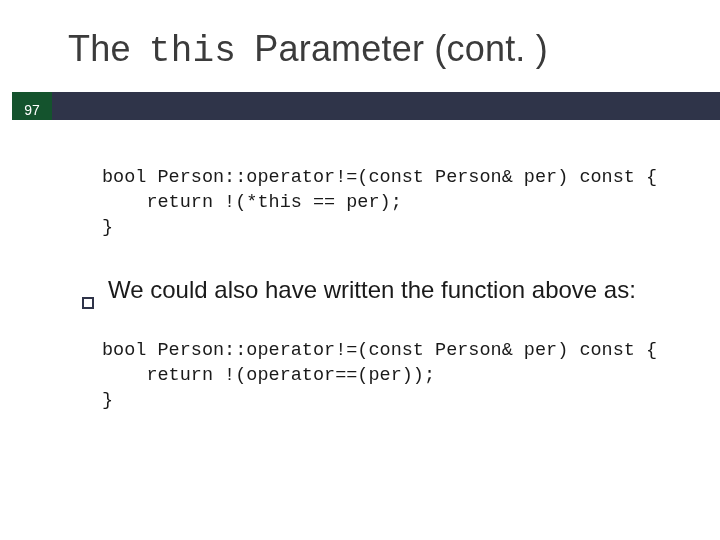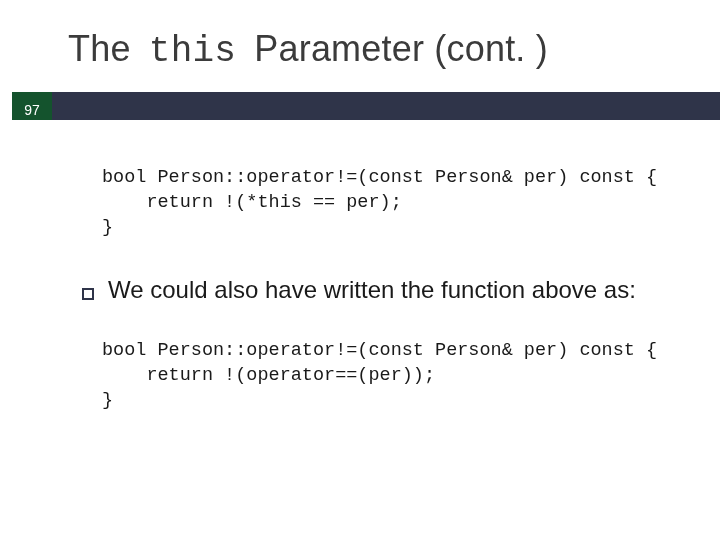--- a/index.html
+++ b/index.html
@@ -47,21 +47,21 @@
   .code {
     font-family: "Courier New", Courier, monospace;
     font-size: 18.5px;
     line-height: 1.35;
     color: #1a1a1a;
     white-space: pre;
     margin-bottom: 22px;
   }
   .bullet-row {
     display: flex;
-    align-items: center;
+    align-items: flex-end;
     margin-left: -20px;
     margin-bottom: 22px;
   }
   .bullet-icon {
     width: 12px;
     height: 12px;
     border: 2px solid #2f3449;
     margin-top: 8px;
     margin-right: 10px;
     flex-shrink: 0;

